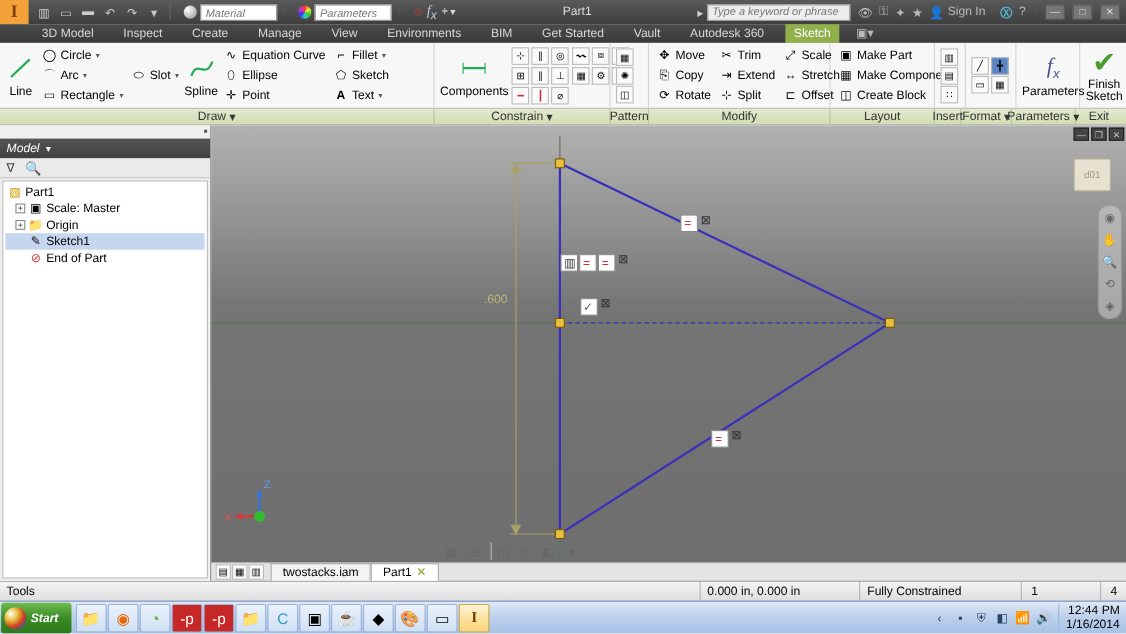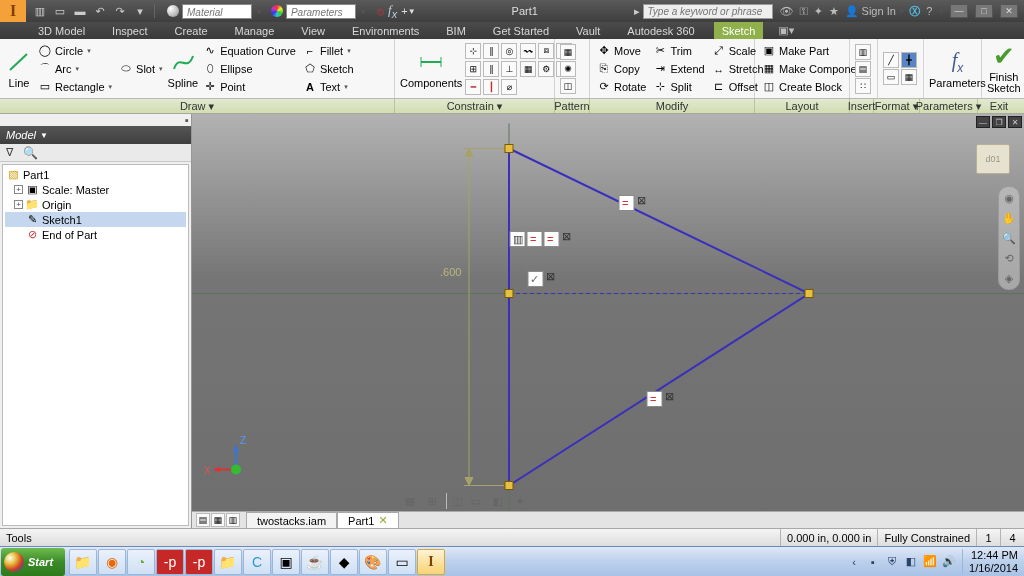--- a/index.html
+++ b/index.html
@@ -83,21 +83,21 @@
 .doctabs .icongrp { display: flex; gap: 1px; margin-right: 6px; }
 .doctabs .dtab { height: 16px; padding: 0 10px; border: 1px solid #a9a9a9; border-bottom: none; background: #f3f3f3; display: flex; align-items: center; gap: 4px; font-size: 10px; }
 .doctabs .dtab.active { background: #fff; }
 
 .viewbar { position:absolute; left: 206px; bottom: 18px; height: 18px; display:flex; align-items:center; gap:6px; padding:0 4px;}
 .viewbar .vb { width:16px; height:16px; display:flex; align-items:center; justify-content:center; color:#666;}
 
 
 .statusbar { height: 18px; background: linear-gradient(#f4f4f4,#dedede); border-top: 1px solid #a8a8a8; display: flex; align-items: center; font-size: 10px; }
 .statusbar .s-left { padding: 0 6px; flex: 1; }
-.statusbar .s-cell { border-left: 1px solid #b4b4b4; padding: 0 6px; height: 100%; display: flex; align-items: center; }
+.statusbar .s-cell { border-left: 1px solid #b4b4b4; padding: 0 6px; height: 100%; display: flex; align-items: center; margin-left: 48px; }
 
 
 .taskbar { height: 30px; background: linear-gradient(#dfe8f6,#bcd0ec 50%,#a8c2e6); display: flex; align-items: center; border-top: 1px solid #6a8abb; }
 .start-btn { height: 28px; padding: 0 12px 0 3px; margin-left: 1px; background: linear-gradient(#6fbb4e,#3a8a27 50%,#2e7a1c); border-radius: 3px; display: flex; align-items: center; gap: 4px; color: #fff; font-weight: bold; font-style: italic; font-size: 13px; }
 .start-orb { width: 20px; height: 20px; border-radius: 50%; background: radial-gradient(circle at 30% 30%, #fff,#e8c040 30%,#d04020 60%,#2050c0 90%); }
 .task-icons { display: flex; align-items: center; gap: 1px; margin-left: 4px; }
 .tbtn { width: 28px; height: 26px; border: 1px solid #9cb6da; border-radius: 2px; background: linear-gradient(#eaf1fb,#cfe0f4); display: flex; align-items: center; justify-content: center; font-size: 14px; }
 .tbtn.active { background: linear-gradient(#fff3d8,#fbe2a0,#f8d477); border-color:#d3a93f;}
 .tb-spacer { flex: 1; }
 .tray { display: flex; align-items: center; gap: 5px; padding: 0 6px; color: #2a4366; font-size: 10px; }

